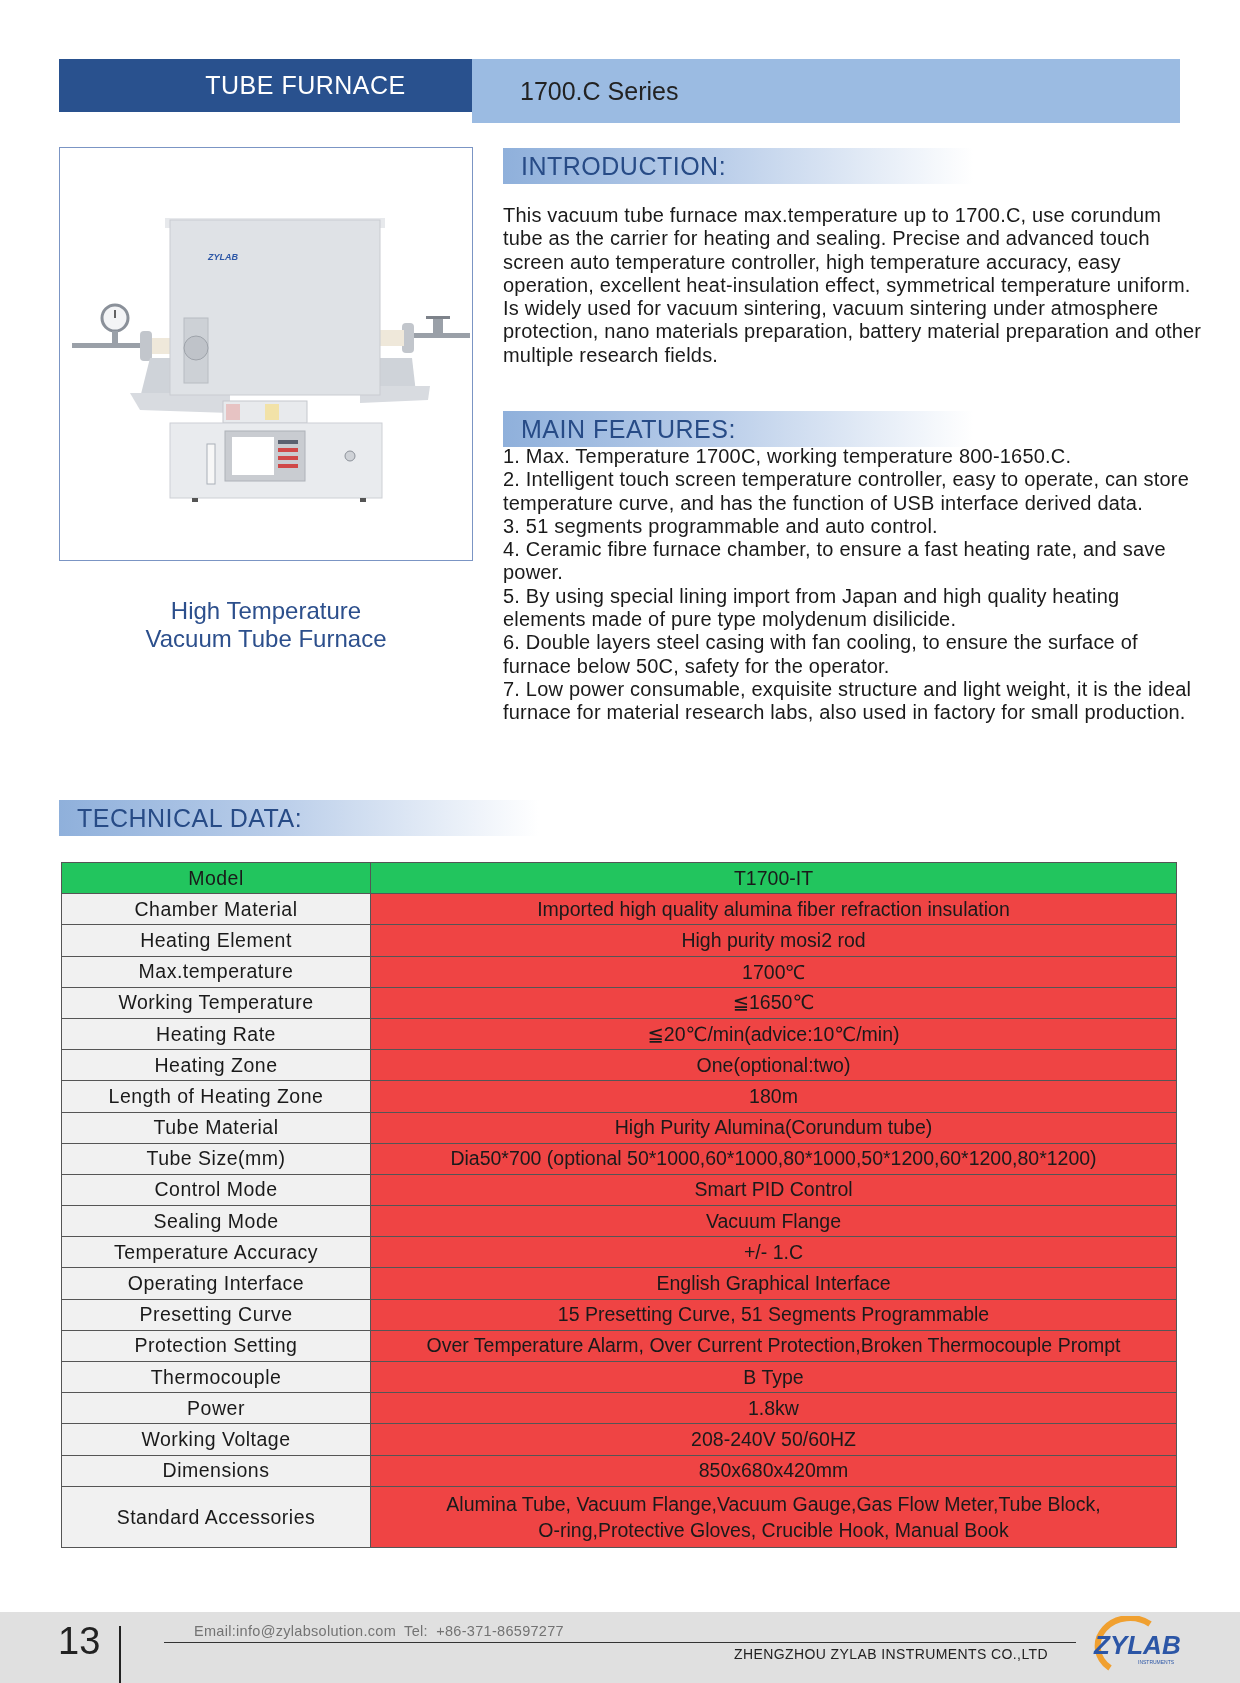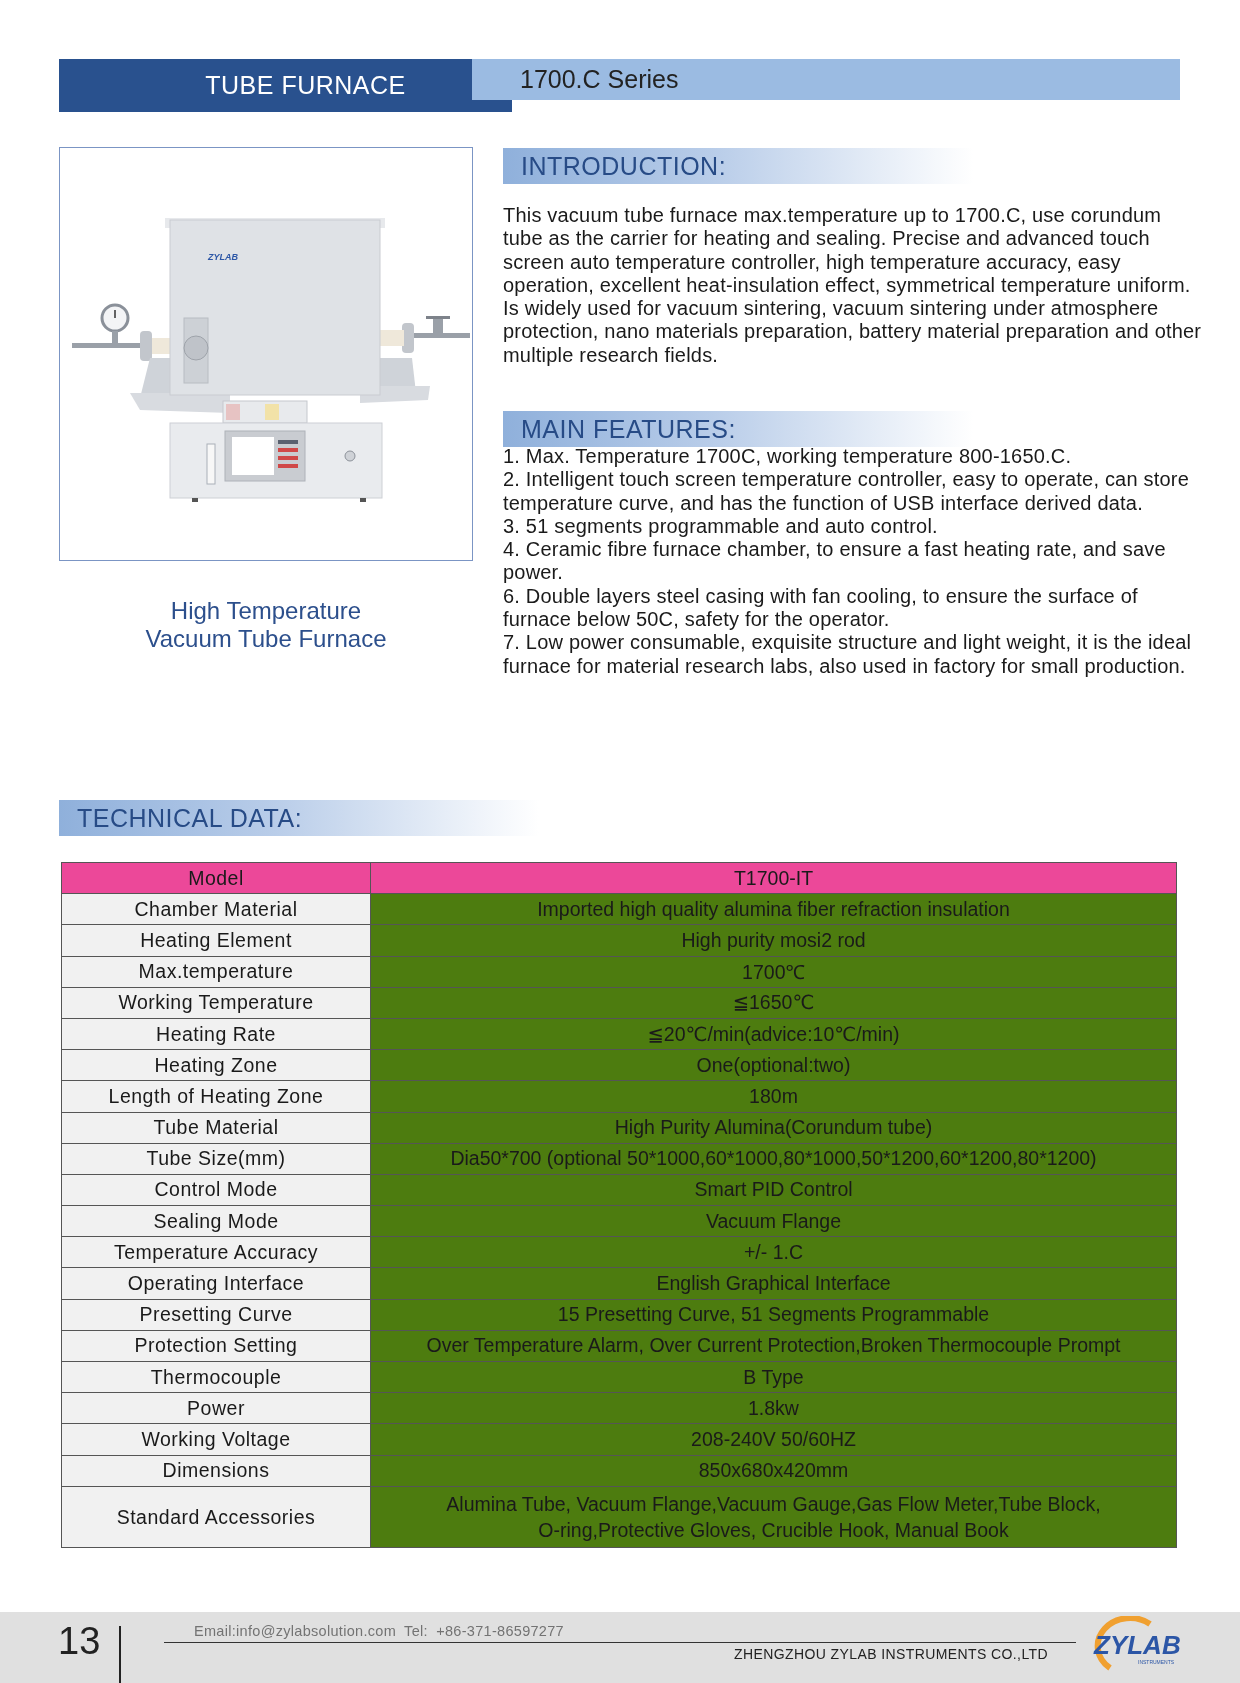--- a/index.html
+++ b/index.html
@@ -1,43 +1,43 @@
 <!DOCTYPE html>
 <html><head>
 <meta charset="utf-8">
 <style>
   html, body { margin:0; padding:0; }
   body { width:1240px; height:1683px; position:relative; background:#ffffff; font-family:"Liberation Sans", sans-serif; color:#1a1a1a; overflow:hidden; }
   .abs { position:absolute; }
 
   
   #hdr-left { left:59px; top:59px; width:413px; height:53px; background:#29518e; color:#ffffff; font-size:25px; display:flex; align-items:center; justify-content:center; letter-spacing:0.5px;padding-left:40px; }
-  #hdr-right { left:472px; top:59px; width:708px; height:41px; background:#9bbbe2; color:#222; font-size:25px; display:flex; align-items:center; padding-left:48px; box-sizing:border-box; }
+  #hdr-right { left:472px; top:59px; width:708px; height:64px; background:#9bbbe2; color:#222; font-size:25px; display:flex; align-items:center; padding-left:48px; box-sizing:border-box; }
 
   
   #img-frame { left:59px; top:147px; width:414px; height:414px; border:1px solid #7b95c4; box-sizing:border-box; background:#fff; }
   #product-caption { left:59px; top:597px; width:414px; text-align:center; color:#2c4f8c; font-size:24px; line-height:28px; }
 
   
   .sec-band { height:36px; background:linear-gradient(to right, #8fb0db 0%, #b9cde9 45%, #ffffff 100%); color:#274b86; font-size:25px; display:flex; align-items:center; padding-left:18px; box-sizing:border-box; letter-spacing:0.5px; }
   #intro-band { left:503px; top:148px; width:470px; }
   #features-band { left:503px; top:411px; width:470px; }
   #tech-band { left:59px; top:800px; width:480px; }
 
   .body-text { font-size:20px; line-height:23.3px; color:#1a1a1a; letter-spacing:0.2px; }
   #intro-text { left:503px; top:204px; width:700px; }
   #features-text { left:503px; top:445px; width:700px; }
   .para { margin:0; white-space:pre-line; }
 
   
   #spec-table { left:61px; top:862px; width:1116px; border-collapse:collapse; font-size:19.5px; }
   #spec-table td { border-top:1px solid #555; border-bottom:1px solid #555; text-align:center; height:30.2px; padding:0; }
   #spec-table td.k { width:308px; background:#f1f1f1; border-left:1px solid #555; border-right:1px solid #555; letter-spacing:0.5px; }
-  #spec-table td.v { background:#4d7c0f; border-right:1px solid #555; }
-  #spec-table tr.head td { background:#ec4899; }
+  #spec-table td.v { background:#ef4444; border-right:1px solid #555; }
+  #spec-table tr.head td { background:#22c55e; }
   #spec-table tr.tall td { height:60px; line-height:26px; }
 
   
   #footer { left:0; top:1612px; width:1240px; height:71px; background:#e0e0e0; }
   #page-num { left:58px; top:1620px; font-size:38px; color:#222; }
   #page-sep { left:119px; top:1626px; width:2px; height:57px; background:#222; }
   #footer-contact { left:194px; top:1623px; font-size:14.5px; color:#737373; letter-spacing:0.3px; word-spacing:4px; }
   #footer-rule { left:164px; top:1642px; width:912px; height:1px; background:#333; }
   #footer-company { left:700px; top:1646px; width:348px; text-align:right; font-size:14px; color:#222; letter-spacing:0.4px; }
   #footer-logo { left:1088px; top:1616px; width:100px; height:62px; }
@@ -108,20 +108,21 @@
 </div>
 
 <div id="features-band" class="abs sec-band">
     <span>MAIN FEATURES:</span>
   </div>
 <div id="features-text" class="abs body-text">
   <p class="para">1. Max. Temperature 1700C, working temperature 800-1650.C.</p>
   <p class="para">2. Intelligent touch screen temperature controller, easy to operate, can store temperature curve, and has the function of USB interface derived data.</p>
   <p class="para">3. 51 segments programmable and auto control.</p>
   <p class="para">4. Ceramic fibre furnace chamber, to ensure a fast heating rate, and save power.</p>
+  <p class="para">5. By using special lining import from Japan and high quality heating elements made of pure type molydenum disilicide.</p>
   <p class="para">6. Double layers steel casing with fan cooling, to ensure the surface of furnace below 50C, safety for the operator.</p>
   <p class="para">7. Low power consumable, exquisite structure and light weight, it is the ideal furnace for material research labs, also used in factory for small production.</p>
 </div>
 
 <div id="tech-band" class="abs sec-band">
     <span>TECHNICAL DATA:</span>
   </div>
 
 <table id="spec-table" class="abs">
   <tbody id="spec-body">

